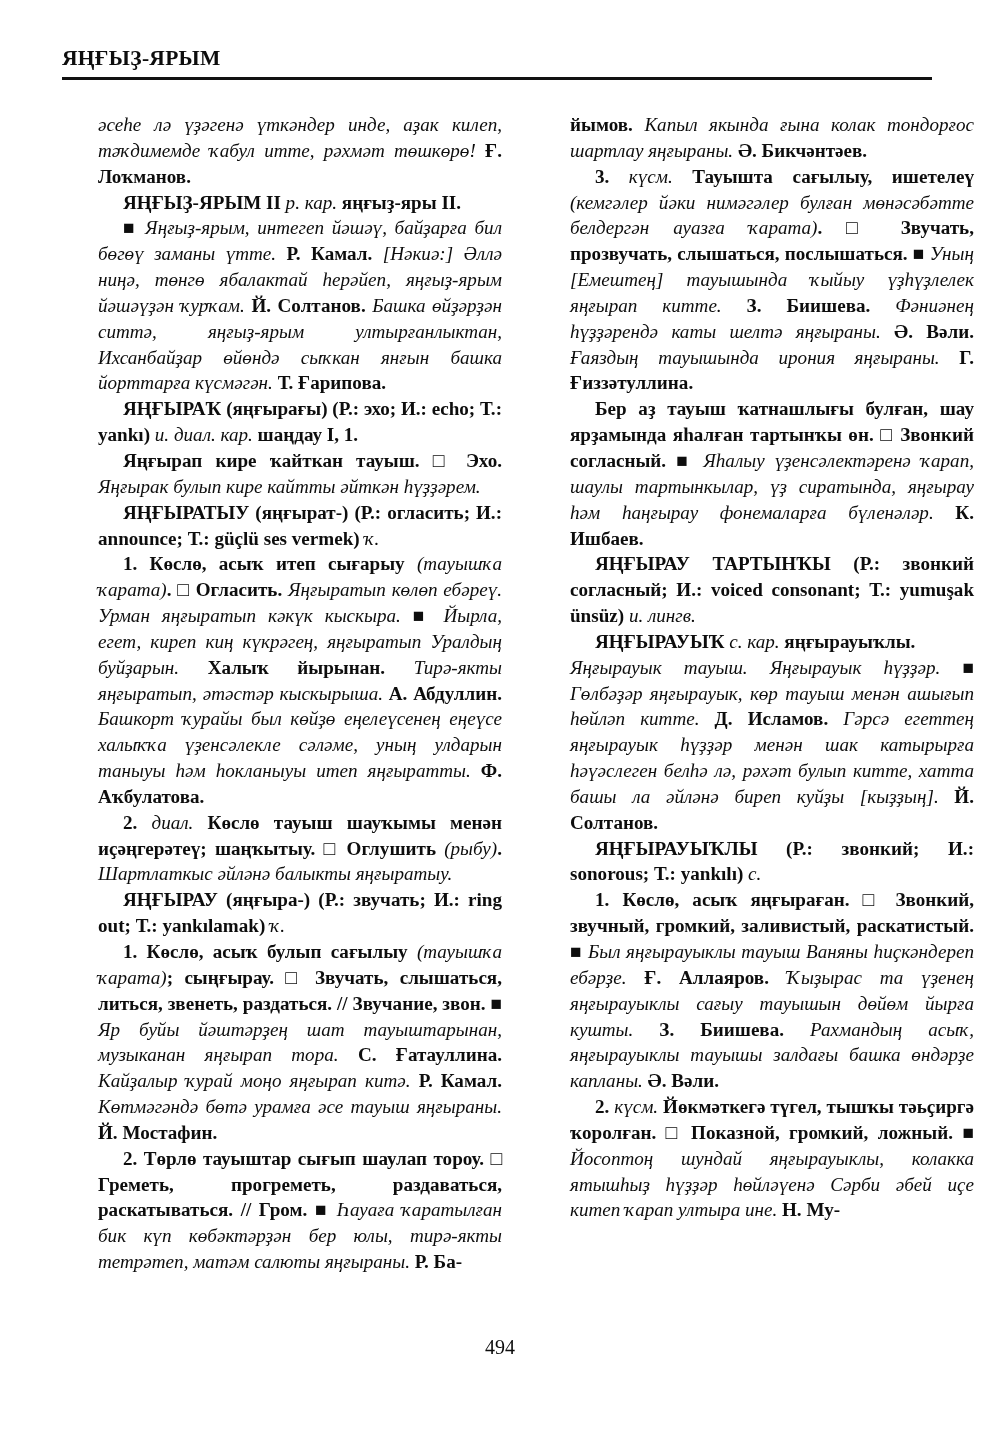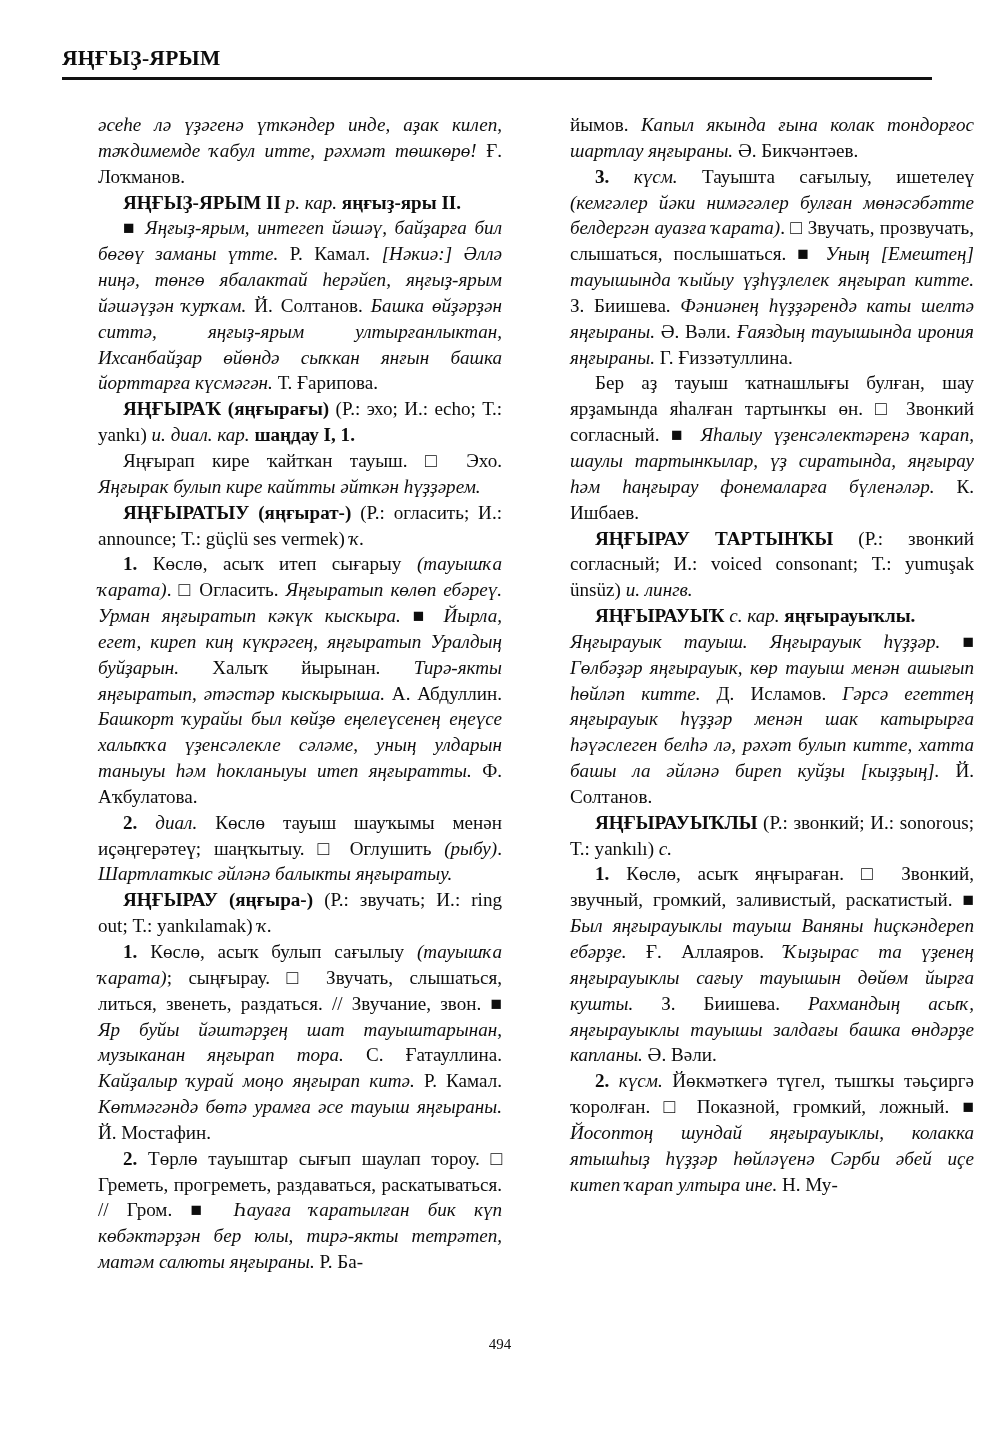--- a/index.html
+++ b/index.html
@@ -70,31 +70,31 @@
     hyphens: manual;
   }
   .col p.indent {
     text-indent: 25px;
   }
   .col p.noindent {
     text-indent: 0;
   }           
   .bold    { font-weight: bold; }
   .it      { font-style: italic; }
-  .rom     { font-style: normal; }   
+  .rom     { font-style: normal; font-weight: bold; }   
   .marker { font-style: normal; font-weight: normal; }
 
   
   .folio {
     position: absolute;
     left: 0;
     top: 1336px;
     width: 1000px;
     text-align: center;
-    font-size: 15px;
+    font-size: 20px;
   }
 </style>
 </head>
 <body>
 
 <div class="page">
 
   <div class="runhead">
     <div class="runhead-title">ЯҢҒЫҘ-ЯРЫМ</div>
     <div class="runhead-rule"></div>

